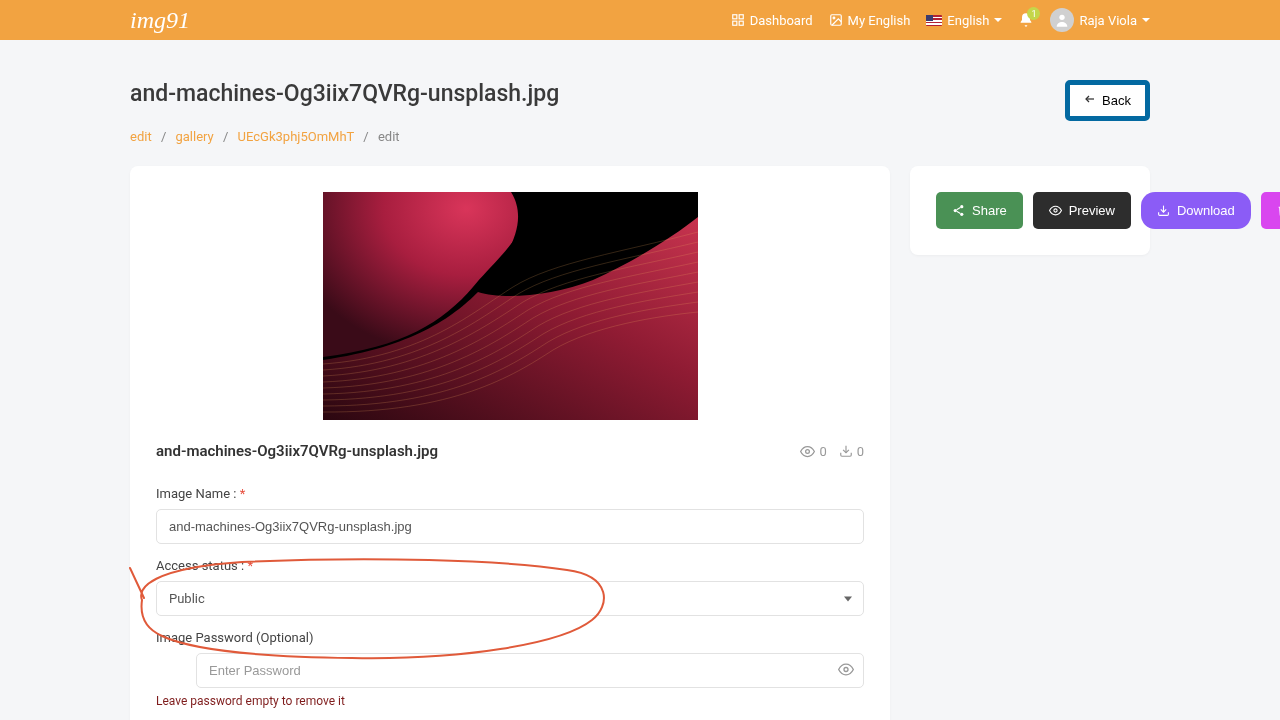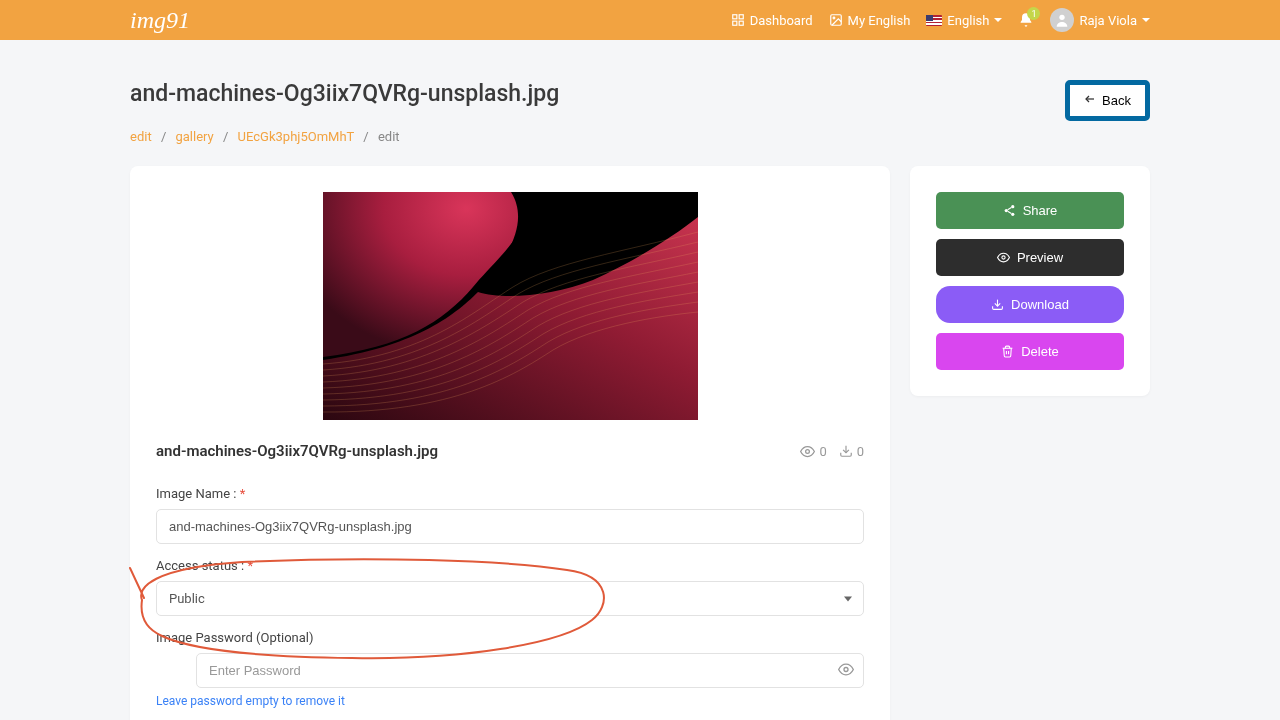--- a/index.html
+++ b/index.html
@@ -119,21 +119,21 @@
     gap: 20px;
     align-items: flex-start;
   }
   .card {
     background: #fff;
     border-radius: 8px;
     padding: 26px;
     box-shadow: 0 1px 3px rgba(0,0,0,0.04);
   }
   .card-left { flex: 1; min-width: 0; }
-  .card-right { width: 240px; display: flex; flex-direction: column; gap: 10px; }
+  .card-right { width: 240px; display: flex; flex-direction: row; gap: 10px; }
   .preview-img {
     width: 375px; height: 228px;
     margin: 0 auto 22px;
     display: block;
     background: #000;
     position: relative;
     overflow: hidden;
   }
   .preview-img svg { width: 100%; height: 100%; display: block; }
   .img-title-row {
@@ -165,21 +165,21 @@
     border-left: 4px solid transparent;
     border-right: 4px solid transparent;
     border-top: 5px solid #666;
     pointer-events: none;
   }
   .password-wrap { position: relative; padding-left: 40px; }
   .eye-toggle {
     position: absolute; right: 10px; top: 50%; transform: translateY(-50%);
     color: #999; cursor: pointer;
   }
-  .helper { font-size: 12px; color: #3b82f6; margin-top: 6px; }
+  .helper { font-size: 12px; color: #7f1d1d; margin-top: 6px; }
   .btn {
     border: none;
     border-radius: 5px;
     padding: 11px 16px;
     font-size: 13px;
     cursor: pointer;
     color: #fff;
     display: flex;
     align-items: center;
     justify-content: center;

